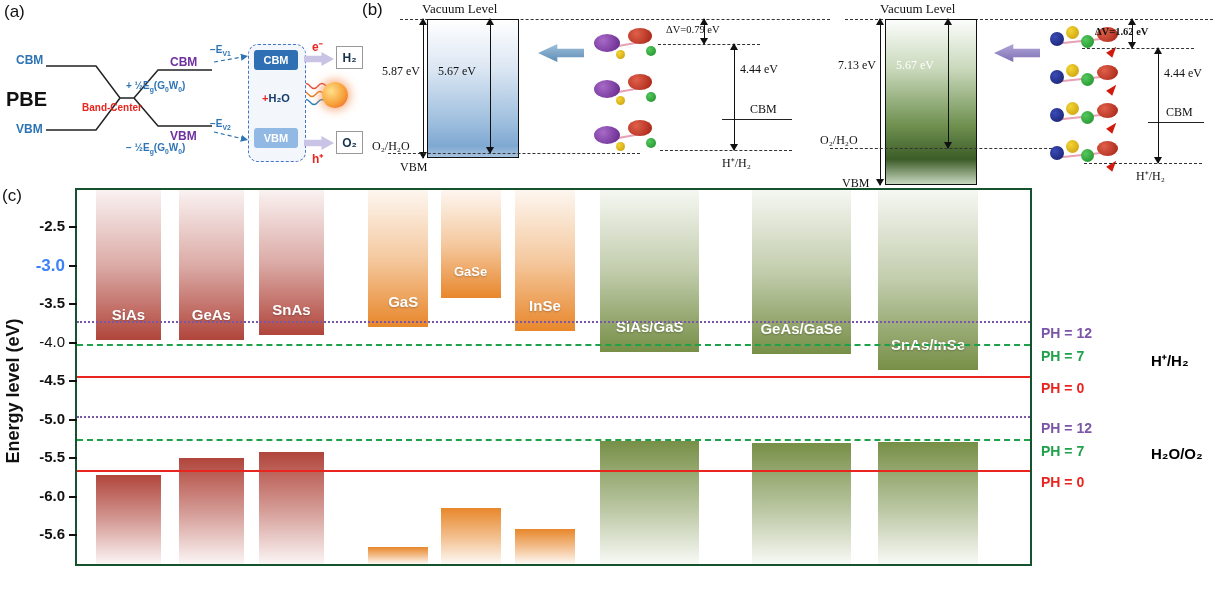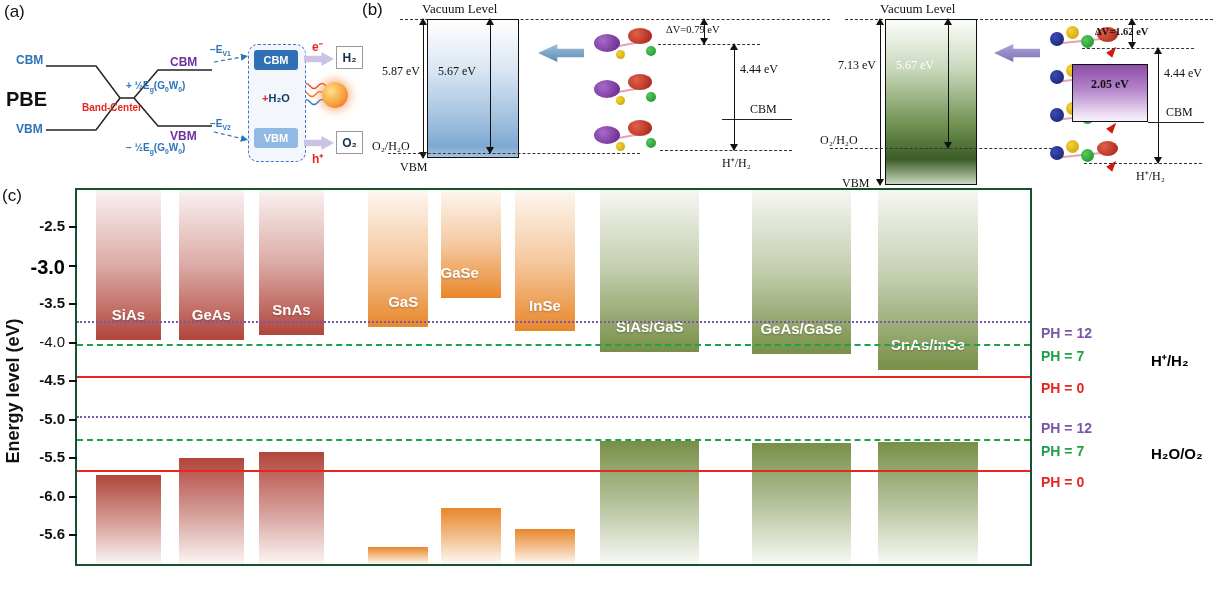--- a/index.html
+++ b/index.html
@@ -153,40 +153,36 @@
         <div class="abs" style="left: 0px; top: 120px; width: 14px; height: 14px; border-radius: 50%; background: radial-gradient(circle at 35% 35%, rgb(59, 74, 184), rgb(20, 31, 102));"></div>
         <div class="abs" style="left: 16px; top: 114px; width: 13px; height: 13px; border-radius: 50%; background: radial-gradient(circle at 35% 35%, rgb(243, 212, 53), rgb(199, 154, 8));"></div>
         <div class="abs" style="left: 31px; top: 123px; width: 13px; height: 13px; border-radius: 50%; background: radial-gradient(circle at 35% 35%, rgb(83, 201, 93), rgb(29, 138, 38));"></div>
         <div class="abs" style="left: 47px; top: 115px; width: 21px; height: 15px; border-radius: 50%; background: radial-gradient(circle at 35% 35%, rgb(224, 96, 74), rgb(162, 31, 18));"></div>
         <div class="abs" style="left: 60px; top: 130px; width: 0px; height: 0px; border-width: 4px 4px 11px; border-style: solid; border-color: transparent transparent rgb(209, 26, 14); border-image: initial; transform: rotate(40deg);"></div>
       </div>
 
     <div class="dashline" style="left:722px;top:48px;width:112px"></div>
     <span class="abs" style="left:735px;top:26px;font-size:10.5px;font-weight:bold">ΔV=1.62 eV</span>
     <div class="varrow" style="left:772px;top:19px;height:29px"></div>
-    <div class="abs" style="left:712px;top:64px;width:76px;height:58px;border:1.5px solid #111;box-sizing:border-box;
-                background:linear-gradient(to bottom,#8b4da8 0%,#b687cc 45%,#e9d9f1 85%,#f8f3fb 100%)">
-      <div style="text-align:center;margin-top:12px;font-weight:bold;font-size:12px;color:#111">2.05 eV</div>
-    </div>
     <div class="thinline" style="left:788px;top:122px;width:56px"></div>
     <span class="abs" style="left:806px;top:105px;font-size:12px">CBM</span>
     <div class="varrow" style="left:798px;top:48px;height:115px"></div>
     <span class="abs" style="left:804px;top:66px;font-size:12px;background:#fff">4.44 eV</span>
     <div class="dashline" style="left:724px;top:163px;width:118px"></div>
     <span class="abs" style="left:776px;top:167px;font-size:12px">H⁺/H₂</span>
   </section>
 
   <section class="abs" id="panel-c" style="left:0;top:0;width:1213px;height:592px;pointer-events:none">
     <span class="abs panel-label" style="left:2px;top:186px">(c)</span>
     <div class="abs" style="left:13px;top:391px;transform:translate(-50%,-50%) rotate(-90deg);white-space:nowrap;
                 font-weight:bold;font-size:18px">Energy level (eV)</div>
     <div id="plot">
         <div class="abs" style="left: -58px; top: 27.0144px; width: 46px; text-align: right; font-weight: bold; font-size: 15px; color: rgb(17, 17, 17);">-2.5</div>
         <div class="abs" style="left: -8px; top: 36.0144px; width: 8px; height: 0px; border-top: 2px solid rgb(17, 17, 17);"></div>
-        <div class="abs" style="left: -58px; top: 65.5711px; width: 46px; text-align: right; font-weight: bold; font-size: 20px; color: #000000;">-3.0</div>
+        <div class="abs" style="left: -58px; top: 65.5711px; width: 46px; text-align: right; font-weight: bold; font-size: 17px; color: #3b82f6;">-3.0</div>
         <div class="abs" style="left: -8px; top: 74.5711px; width: 8px; height: 0px; border-top: 2px solid rgb(17, 17, 17);"></div>
         <div class="abs" style="left: -58px; top: 104.128px; width: 46px; text-align: right; font-weight: bold; font-size: 15px; color: rgb(17, 17, 17);">-3.5</div>
         <div class="abs" style="left: -8px; top: 113.128px; width: 8px; height: 0px; border-top: 2px solid rgb(17, 17, 17);"></div>
         <div class="abs" style="left: -58px; top: 142.685px; width: 46px; text-align: right; font-weight: normal; font-size: 15px; color: rgb(17, 17, 17);">-4.0</div>
         <div class="abs" style="left: -8px; top: 151.685px; width: 8px; height: 0px; border-top: 2px solid rgb(17, 17, 17);"></div>
         <div class="abs" style="left: -58px; top: 181.241px; width: 46px; text-align: right; font-weight: bold; font-size: 15px; color: rgb(17, 17, 17);">-4.5</div>
         <div class="abs" style="left: -8px; top: 190.241px; width: 8px; height: 0px; border-top: 2px solid rgb(17, 17, 17);"></div>
         <div class="abs" style="left: -58px; top: 219.798px; width: 46px; text-align: right; font-weight: bold; font-size: 15px; color: rgb(17, 17, 17);">-5.0</div>
         <div class="abs" style="left: -8px; top: 228.798px; width: 8px; height: 0px; border-top: 2px solid rgb(17, 17, 17);"></div>
         <div class="abs" style="left: -58px; top: 258.355px; width: 46px; text-align: right; font-weight: bold; font-size: 15px; color: rgb(17, 17, 17);">-5.5</div>
@@ -202,21 +198,21 @@
         <div class="abs" style="left: 101.971px; top: 268.355px; width: 64.804px; height: 105.645px; background: linear-gradient(rgb(176, 69, 59) 0%, rgba(176, 69, 59, 0.5) 55%, rgba(176, 69, 59, 0.05) 100%);"></div>
         <div class="abs" style="left: 101.971px; top: 115.6px; width: 64.804px; text-align: center; color: rgb(255, 255, 255); font-weight: bold; font-size: 15px; text-shadow: rgba(0, 0, 0, 0.25) 0px 1px 2px;">GeAs</div>
         <div class="abs" style="left: 182.023px; top: 0px; width: 64.804px; height: 144.973px; background: linear-gradient(rgba(176, 69, 59, 0.07) 0%, rgba(176, 69, 59, 0.45) 50%, rgb(176, 69, 59) 100%);"></div>
         <div class="abs" style="left: 182.023px; top: 262.186px; width: 64.804px; height: 111.814px; background: linear-gradient(rgb(176, 69, 59) 0%, rgba(176, 69, 59, 0.5) 55%, rgba(176, 69, 59, 0.05) 100%);"></div>
         <div class="abs" style="left: 182.023px; top: 110.973px; width: 64.804px; text-align: center; color: rgb(255, 255, 255); font-weight: bold; font-size: 15px; text-shadow: rgba(0, 0, 0, 0.25) 0px 1px 2px;">SnAs</div>
         <div class="abs" style="left: 291.142px; top: 0px; width: 60.039px; height: 137.262px; background: linear-gradient(rgba(232, 135, 43, 0.07) 0%, rgba(232, 135, 43, 0.45) 50%, rgb(232, 135, 43) 100%);"></div>
         <div class="abs" style="left: 291.142px; top: 357.035px; width: 60.039px; height: 16.9649px; background: linear-gradient(rgb(232, 135, 43) 0%, rgba(232, 135, 43, 0.5) 55%, rgba(232, 135, 43, 0.05) 100%);"></div>
         <div class="abs" style="left: 291.142px; top: 103.262px; width: 70px; text-align: center; color: rgb(255, 255, 255); font-weight: bold; font-size: 15px; text-shadow: rgba(0, 0, 0, 0.25) 0px 1px 2px;">GaS</div>
         <div class="abs" style="left: 363.569px; top: 0px; width: 60.039px; height: 107.959px; background: linear-gradient(rgba(232, 135, 43, 0.07) 0%, rgba(232, 135, 43, 0.45) 50%, rgb(232, 135, 43) 100%);"></div>
         <div class="abs" style="left: 363.569px; top: 318.478px; width: 60.039px; height: 55.5216px; background: linear-gradient(rgb(232, 135, 43) 0%, rgba(232, 135, 43, 0.5) 55%, rgba(232, 135, 43, 0.05) 100%);"></div>
-        <div class="abs" style="left: 363.569px; top: 73.9588px; width: 60.039px; color: rgb(255, 255, 255); font-weight: bold; font-size: 15px; text-shadow: rgba(0, 0, 0, 0.25) 0px 1px 2px;">GaSe</div>
+        <div class="abs" style="left: 363.569px; top: 73.9588px; width: 60.039px; text-align: center; color: rgb(255, 255, 255); font-weight: bold; font-size: 13px; text-shadow: rgba(0, 0, 0, 0.25) 0px 1px 2px;">GaSe</div>
         <div class="abs" style="left: 437.904px; top: 0px; width: 60.039px; height: 141.118px; background: linear-gradient(rgba(232, 135, 43, 0.07) 0%, rgba(232, 135, 43, 0.45) 50%, rgb(232, 135, 43) 100%);"></div>
         <div class="abs" style="left: 437.904px; top: 339.299px; width: 60.039px; height: 34.701px; background: linear-gradient(rgb(232, 135, 43) 0%, rgba(232, 135, 43, 0.5) 55%, rgba(232, 135, 43, 0.05) 100%);"></div>
         <div class="abs" style="left: 437.904px; top: 107.118px; width: 60.039px; text-align: center; color: rgb(255, 255, 255); font-weight: bold; font-size: 15px; text-shadow: rgba(0, 0, 0, 0.25) 0px 1px 2px;">InSe</div>
         <div class="abs" style="left: 523.197px; top: 0px; width: 99.112px; height: 161.938px; background: linear-gradient(rgba(119, 143, 71, 0.07) 0%, rgba(119, 143, 71, 0.45) 50%, rgb(119, 143, 71) 100%);"></div>
         <div class="abs" style="left: 523.197px; top: 251.39px; width: 99.112px; height: 122.61px; background: linear-gradient(rgb(119, 143, 71) 0%, rgba(119, 143, 71, 0.5) 55%, rgba(119, 143, 71, 0.05) 100%);"></div>
         <div class="abs" style="left: 523.197px; top: 127.938px; width: 99.112px; text-align: center; color: rgb(255, 255, 255); font-weight: bold; font-size: 15px; text-shadow: rgba(0, 0, 0, 0.25) 0px 1px 2px;">SiAs/GaS</div>
         <div class="abs" style="left: 674.724px; top: 0px; width: 99.112px; height: 164.252px; background: linear-gradient(rgba(119, 143, 71, 0.07) 0%, rgba(119, 143, 71, 0.45) 50%, rgb(119, 143, 71) 100%);"></div>
         <div class="abs" style="left: 674.724px; top: 252.932px; width: 99.112px; height: 121.068px; background: linear-gradient(rgb(119, 143, 71) 0%, rgba(119, 143, 71, 0.5) 55%, rgba(119, 143, 71, 0.05) 100%);"></div>
         <div class="abs" style="left: 674.724px; top: 130.252px; width: 99.112px; text-align: center; color: rgb(255, 255, 255); font-weight: bold; font-size: 15px; text-shadow: rgba(0, 0, 0, 0.25) 0px 1px 2px;">GeAs/GaSe</div>
         <div class="abs" style="left: 801.473px; top: 0px; width: 99.112px; height: 179.674px; background: linear-gradient(rgba(119, 143, 71, 0.07) 0%, rgba(119, 143, 71, 0.45) 50%, rgb(119, 143, 71) 100%);"></div>

